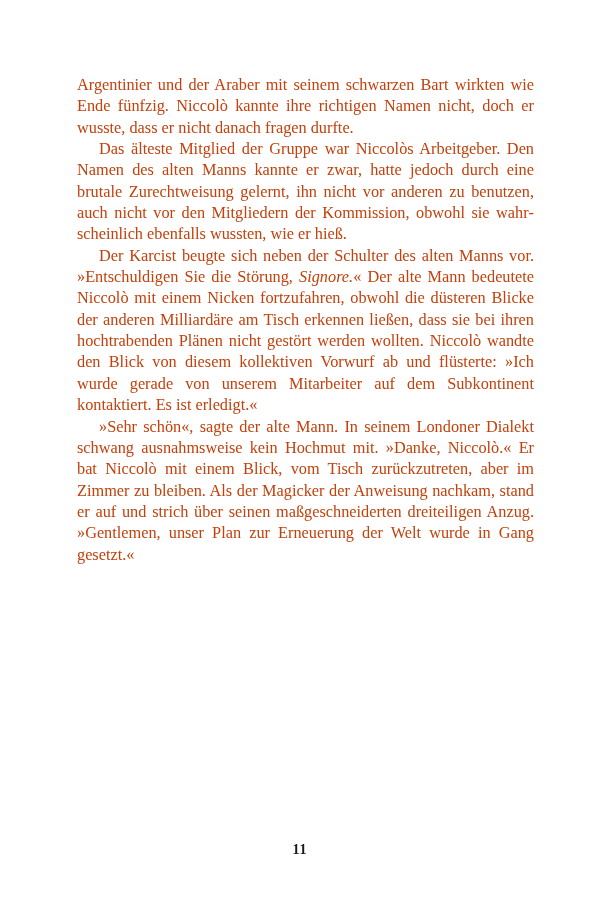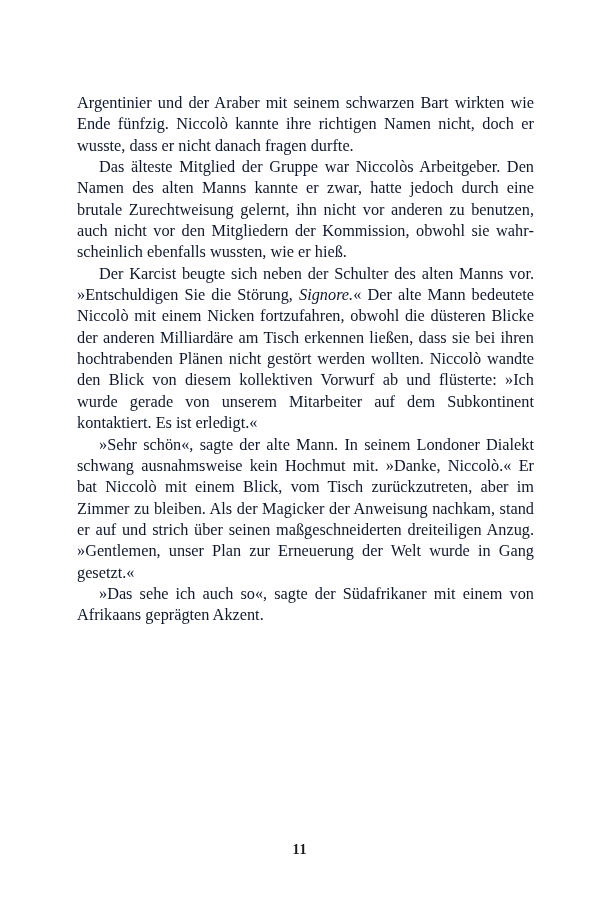--- a/index.html
+++ b/index.html
@@ -5,24 +5,23 @@
   html, body { margin: 0; padding: 0; background: #ffffff; }
   body { width: 600px; height: 911px; position: relative; overflow: hidden; }
   .page {
     position: absolute;
     left: 77px;
     top: 74px;
     width: 457px;
     font-family: "Liberation Serif", "DejaVu Serif", serif;
     font-size: 16.3px;
     line-height: 21.35px;
-    color: #0f172a;
+    color: #c2410c;
     text-align: justify;
     hyphens: manual;
-    margin-top: 18px;
   }
   .page p { margin: 0; text-indent: 0; }
   .page p.indent { text-indent: 22px; }
   .page em { font-style: italic; }
   .page-number {
     position: absolute;
     left: 0;
     width: 600px;
     top: 842px;
     text-align: center;
@@ -34,16 +33,15 @@
   }
 </style>
 </head>
 <body>
 
 <div class="page">
   <p>Argentinier und der Araber mit seinem schwarzen Bart wirkten wie Ende fünfzig. Niccolò kannte ihre richtigen Namen nicht, doch er wusste, dass er nicht danach fragen durfte.</p>
   <p class="indent">Das älteste Mitglied der Gruppe war Niccolòs Arbeitgeber. Den Namen des alten Manns kannte er zwar, hatte jedoch durch eine brutale Zurechtweisung gelernt, ihn nicht vor anderen zu benutzen, auch nicht vor den Mitgliedern der Kommission, obwohl sie wahr­scheinlich ebenfalls wussten, wie er hieß.</p>
   <p class="indent"><span>Der Karcist beugte sich neben der Schulter des alten Manns vor. »Entschuldigen Sie die Störung, </span><em>Signore.</em><span>« Der alte Mann bedeutete Niccolò mit einem Nicken fortzufahren, obwohl die düsteren Blicke der anderen Milliardäre am Tisch erkennen ließen, dass sie bei ihren hochtrabenden Plänen nicht gestört werden wollten. Niccolò wandte den Blick von diesem kollektiven Vorwurf ab und flüsterte: »Ich wurde gerade von unserem Mitarbeiter auf dem Subkontinent kontaktiert. Es ist erledigt.«</span></p>
   <p class="indent">»Sehr schön«, sagte der alte Mann. In seinem Londoner Dialekt schwang ausnahmsweise kein Hochmut mit. »Danke, Niccolò.« Er bat Niccolò mit einem Blick, vom Tisch zurückzutreten, aber im Zimmer zu bleiben. Als der Magicker der Anweisung nachkam, stand er auf und strich über seinen maßgeschneiderten dreiteiligen Anzug. »Gentlemen, unser Plan zur Erneuerung der Welt wurde in Gang gesetzt.«</p>
-  <p class="indent">»Das sehe ich auch so«, sagte der Südafrikaner mit einem von Afrikaans geprägten Akzent.</p>
 </div>
 
 <div class="page-number">11</div>
 
 </body></html>

